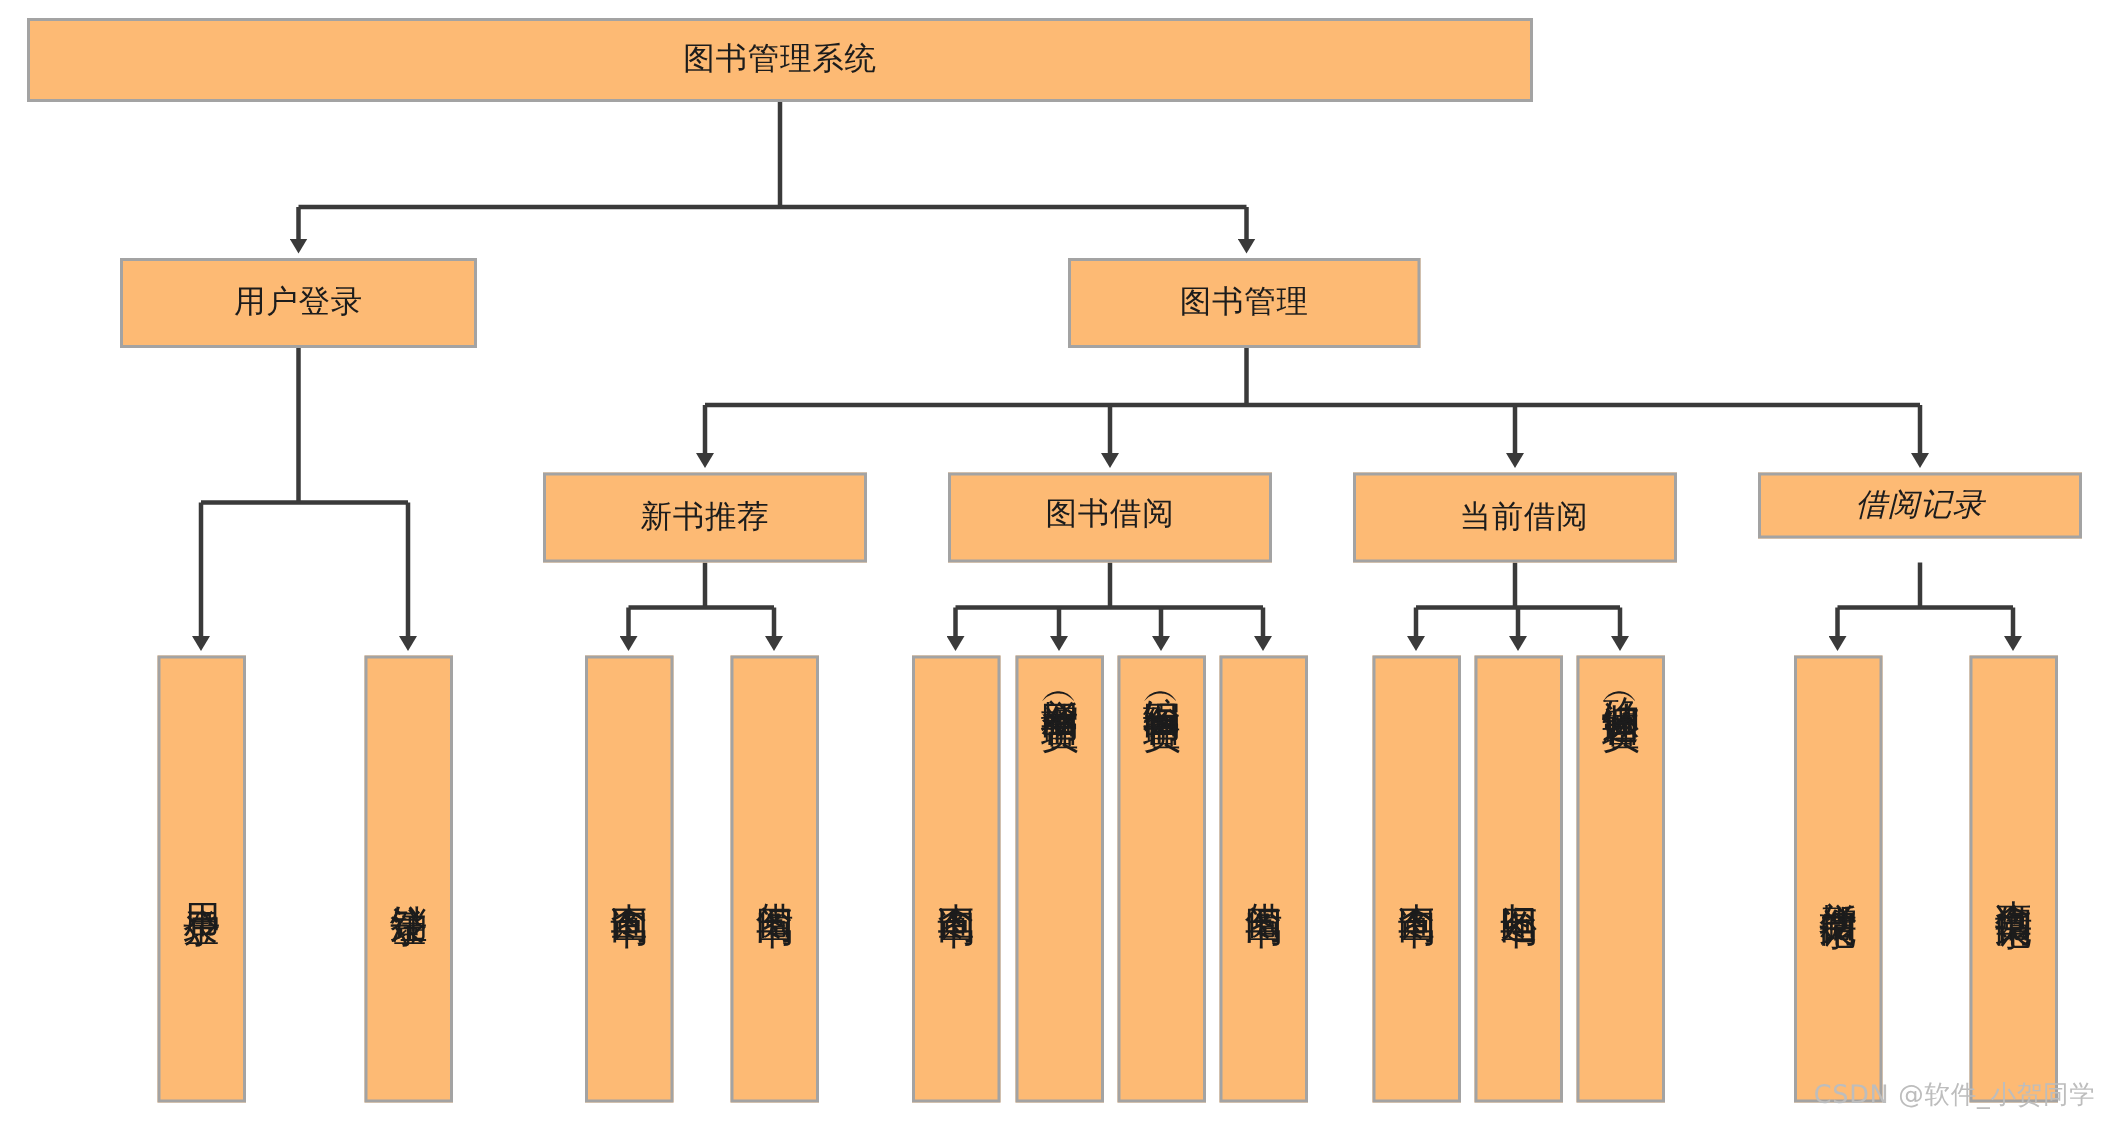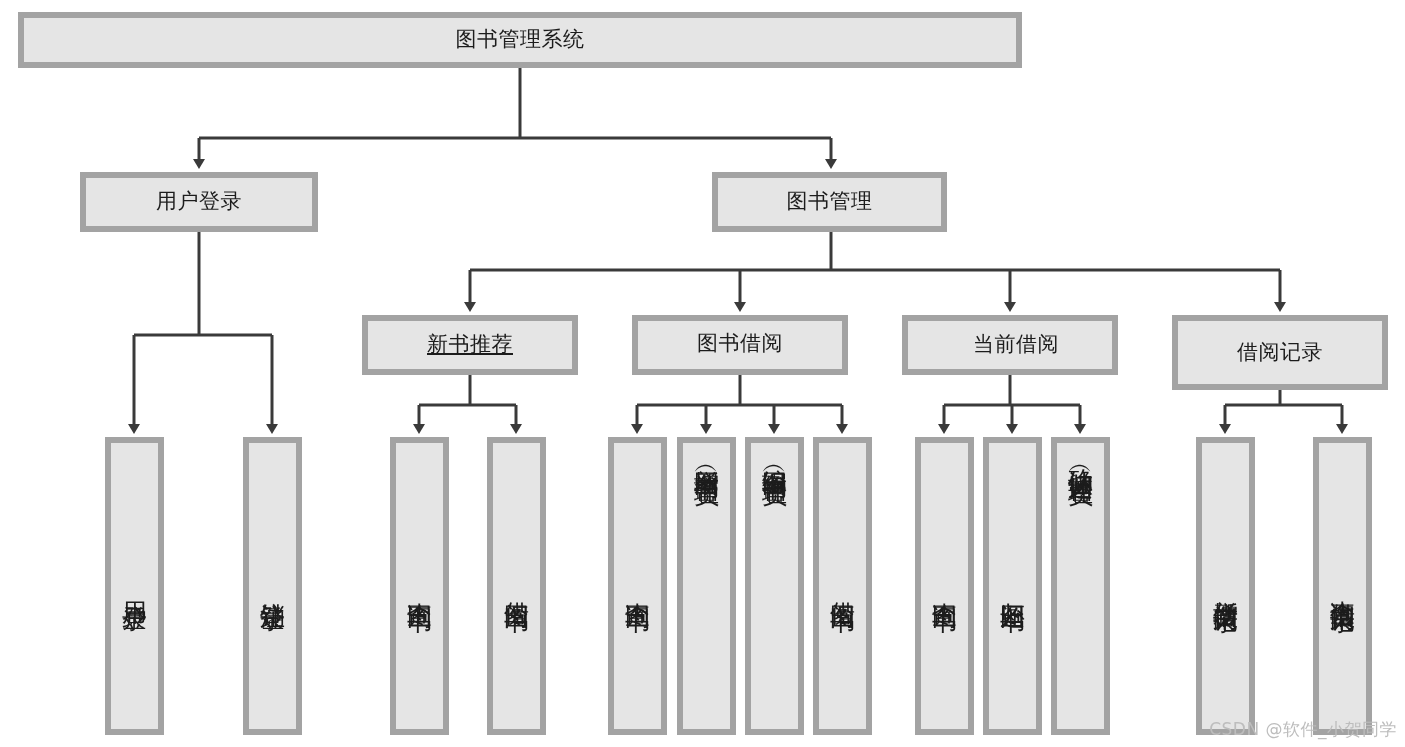--- a/index.html
+++ b/index.html
@@ -18,22 +18,22 @@
   #wires {
     position: absolute;
     left: 0;
     top: 0;
     width: 1405px;
     height: 747px;
   }
   .node {
     position: absolute;
     box-sizing: border-box;
-    background: #e5e5e5;
-    border: 6px solid #a3a3a3;
+    background: #fdba74;
+    border: 2px solid #a3a3a3;
     display: flex;
     align-items: center;
     justify-content: center;
     color: #1c1c1c;
   }
   .node .label {
     display: block;
     text-align: center;
     line-height: 1.02;
     white-space: pre;
@@ -126,30 +126,30 @@
     <span class="label">图书管理系统</span>
   </div>
 
   <div class="node horiz" style="left:80px; top:172px; width:238px; height:60px;">
     <span class="label">用户登录</span>
   </div>
   <div class="node horiz" style="left:712px; top:172px; width:235px; height:60px;">
     <span class="label">图书管理</span>
   </div>
 
-  <div class="node horiz" style="left:362px; top:315px; width:216px; height:60px;text-decoration:underline;">
+  <div class="node horiz" style="left:362px; top:315px; width:216px; height:60px;">
     <span class="label">新书推荐</span>
   </div>
   <div class="node horiz" style="left:632px; top:315px; width:216px; height:60px;font-family:Liberation Mono, monospace;">
     <span class="label">图书借阅</span>
   </div>
   <div class="node horiz" style="left:902px; top:315px; width:216px; height:60px;padding-left:12px;">
     <span class="label">当前借阅</span>
   </div>
-  <div class="node horiz" style="left:1172px; top:315px; width:216px; height:75px;">
+  <div class="node horiz" style="left:1172px; top:315px; width:216px; height:44px;font-style:italic;">
     <span class="label">借阅记录</span>
   </div>
 
   <div class="node vert centered" style="left:105px; top:437px; width:59px; height:298px;">
     <span class="label">用户登录</span>
   </div>
   <div class="node vert centered" style="left:243px; top:437px; width:59px; height:298px;">
     <span class="label">注销登录</span>
   </div>
 

